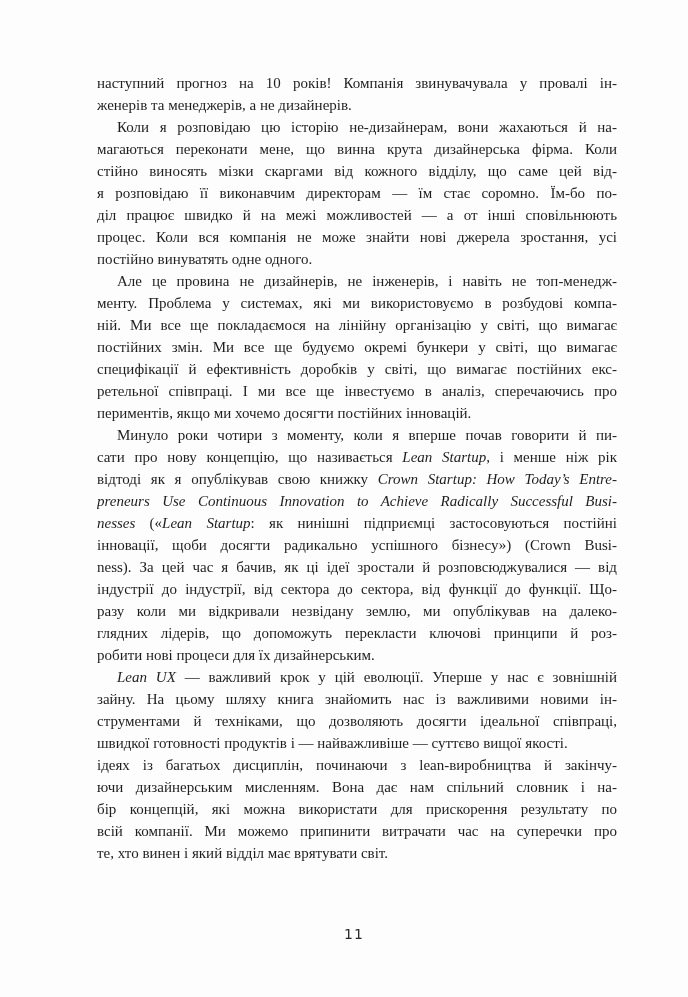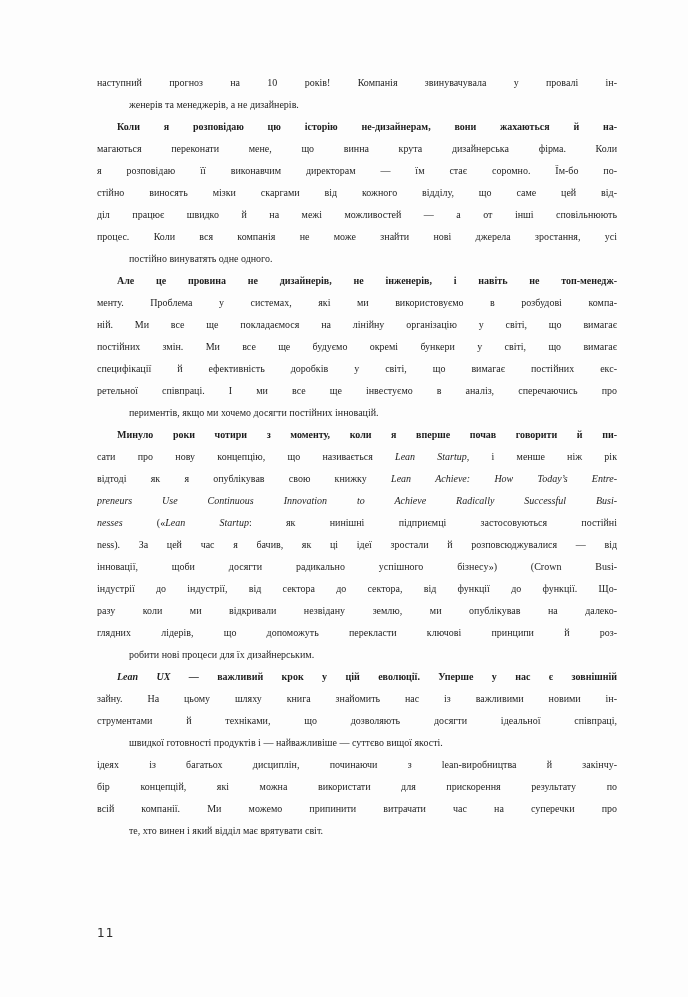--- a/index.html
+++ b/index.html
@@ -12,99 +12,99 @@
   .page {
     position: absolute; left: 0; top: 0;
     width: 688px; height: 997px;
     background: #fdfdfd;
   }
   .text-block {
     position: absolute;
     left: 97px; top: 72px;
     width: 520px;
     color: #1e1e1e;
-    font-size: 10px;
+    font-size: 15px;
     line-height: 22px;
   }
   .para { margin: 0; padding: 0; }
   .line {
     height: 22px;
     line-height: 22px;
     overflow: hidden;
     text-align: justify;
     text-align-last: justify;
     white-space: normal;
   }
   .line.last {
     text-align: left;
     text-align-last: left;
-    margin-left: 32px;
   }
-  .line.indent { text-indent: 20px; font-weight: bold; }
+  .line.indent { text-indent: 20px; }
   .it { font-style: italic; }
   .rg { font-style: normal; }
   .folio {
     position: absolute;
     left: 97px; top: 926px;
     width: 514px;
-    text-align: left;
+    text-align: center;
     font-family: "DejaVu Sans", "Liberation Sans", sans-serif;
-    font-size: 12px;
+    font-size: 14px;
     color: #2b2b2b;
     letter-spacing: 1px;
   }
 </style>
 </head>
 <body>
 
 <div class="page">
   <div class="text-block" id="text-block">
 
   <div class="para">
         <div class="line"><span class="rg">наступний прогноз на 10 років! Компанія звинувачувала у провалі ін-</span></div>
         <div class="line last"><span class="rg">женерів та менеджерів, а не дизайнерів.</span></div>
       </div>
       <div class="para">
         <div class="line indent"><span class="rg">Коли я розповідаю цю історію не-дизайнерам, вони жахаються й на-</span></div>
         <div class="line"><span class="rg">магаються переконати мене, що винна крута дизайнерська фірма. Коли</span></div>
+        <div class="line"><span class="rg">стійно виносять мізки скаргами від кожного відділу, що саме цей від-</span></div>
         <div class="line"><span class="rg">я розповідаю її виконавчим директорам — їм стає соромно. Їм-бо по-</span></div>
-        <div class="line"><span class="rg">стійно виносять мізки скаргами від кожного відділу, що саме цей від-</span></div>
         <div class="line"><span class="rg">діл працює швидко й на межі можливостей — а от інші сповільнюють</span></div>
         <div class="line"><span class="rg">процес. Коли вся компанія не може знайти нові джерела зростання, усі</span></div>
         <div class="line last"><span class="rg">постійно винуватять одне одного.</span></div>
       </div>
       <div class="para">
         <div class="line indent"><span class="rg">Але це провина не дизайнерів, не інженерів, і навіть не топ-менедж-</span></div>
         <div class="line"><span class="rg">менту. Проблема у системах, які ми використовуємо в розбудові компа-</span></div>
         <div class="line"><span class="rg">ній. Ми все ще покладаємося на лінійну організацію у світі, що вимагає</span></div>
         <div class="line"><span class="rg">постійних змін. Ми все ще будуємо окремі бункери у світі, що вимагає</span></div>
         <div class="line"><span class="rg">специфікації й ефективність доробків у світі, що вимагає постійних екс-</span></div>
         <div class="line"><span class="rg">ретельної співпраці. І ми все ще інвестуємо в аналіз, сперечаючись про</span></div>
         <div class="line last"><span class="rg">периментів, якщо ми хочемо досягти постійних інновацій.</span></div>
       </div>
       <div class="para">
         <div class="line indent"><span class="rg">Минуло роки чотири з моменту, коли я вперше почав говорити й пи-</span></div>
         <div class="line"><span class="rg">сати про нову концепцію, що називається </span><span class="it">Lean Startup</span><span class="rg">, і менше ніж рік</span></div>
-        <div class="line"><span class="rg">відтоді як я опублікував свою книжку </span><span class="it">Lean Achieve: How Today’s Entre-</span></div>
+        <div class="line"><span class="rg">відтоді як я опублікував свою книжку </span><span class="it">Crown Startup: How Today’s Entre-</span></div>
         <div class="line"><span class="it">preneurs Use Continuous Innovation to Achieve Radically Successful Busi-</span></div>
         <div class="line"><span class="it">nesses</span><span class="rg"> («</span><span class="it">Lean Startup</span><span class="rg">: як нинішні підприємці застосовуються постійні</span></div>
+        <div class="line"><span class="rg">інновації, щоби досягти радикально успішного бізнесу») (Crown Busi-</span></div>
         <div class="line"><span class="rg">ness). За цей час я бачив, як ці ідеї зростали й розповсюджувалися — від</span></div>
-        <div class="line"><span class="rg">інновації, щоби досягти радикально успішного бізнесу») (Crown Busi-</span></div>
         <div class="line"><span class="rg">індустрії до індустрії, від сектора до сектора, від функції до функції. Що-</span></div>
         <div class="line"><span class="rg">разу коли ми відкривали незвідану землю, ми опублікував на далеко-</span></div>
         <div class="line"><span class="rg">глядних лідерів, що допоможуть перекласти ключові принципи й роз-</span></div>
         <div class="line last"><span class="rg">робити нові процеси для їх дизайнерським.</span></div>
       </div>
       <div class="para">
         <div class="line indent"><span class="it">Lean UX</span><span class="rg"> — важливий крок у цій еволюції. Уперше у нас є зовнішній</span></div>
         <div class="line"><span class="rg">зайну. На цьому шляху книга знайомить нас із важливими новими ін-</span></div>
         <div class="line"><span class="rg">струментами й техніками, що дозволяють досягти ідеальної співпраці,</span></div>
         <div class="line last"><span class="rg">швидкої готовності продуктів і — найважливіше — суттєво вищої якості.</span></div>
       </div>
       <div class="para">
         <div class="line"><span class="rg">ідеях із багатьох дисциплін, починаючи з lean-виробництва й закінчу-</span></div>
+        <div class="line"><span class="rg">ючи дизайнерським мисленням. Вона дає нам спільний словник і на-</span></div>
         <div class="line"><span class="rg">бір концепцій, які можна використати для прискорення результату по</span></div>
         <div class="line"><span class="rg">всій компанії. Ми можемо припинити витрачати час на суперечки про</span></div>
         <div class="line last"><span class="rg">те, хто винен і який відділ має врятувати світ.</span></div>
       </div>
     </div>
   <div class="folio">11</div>
 </div>
 
 </body></html>

